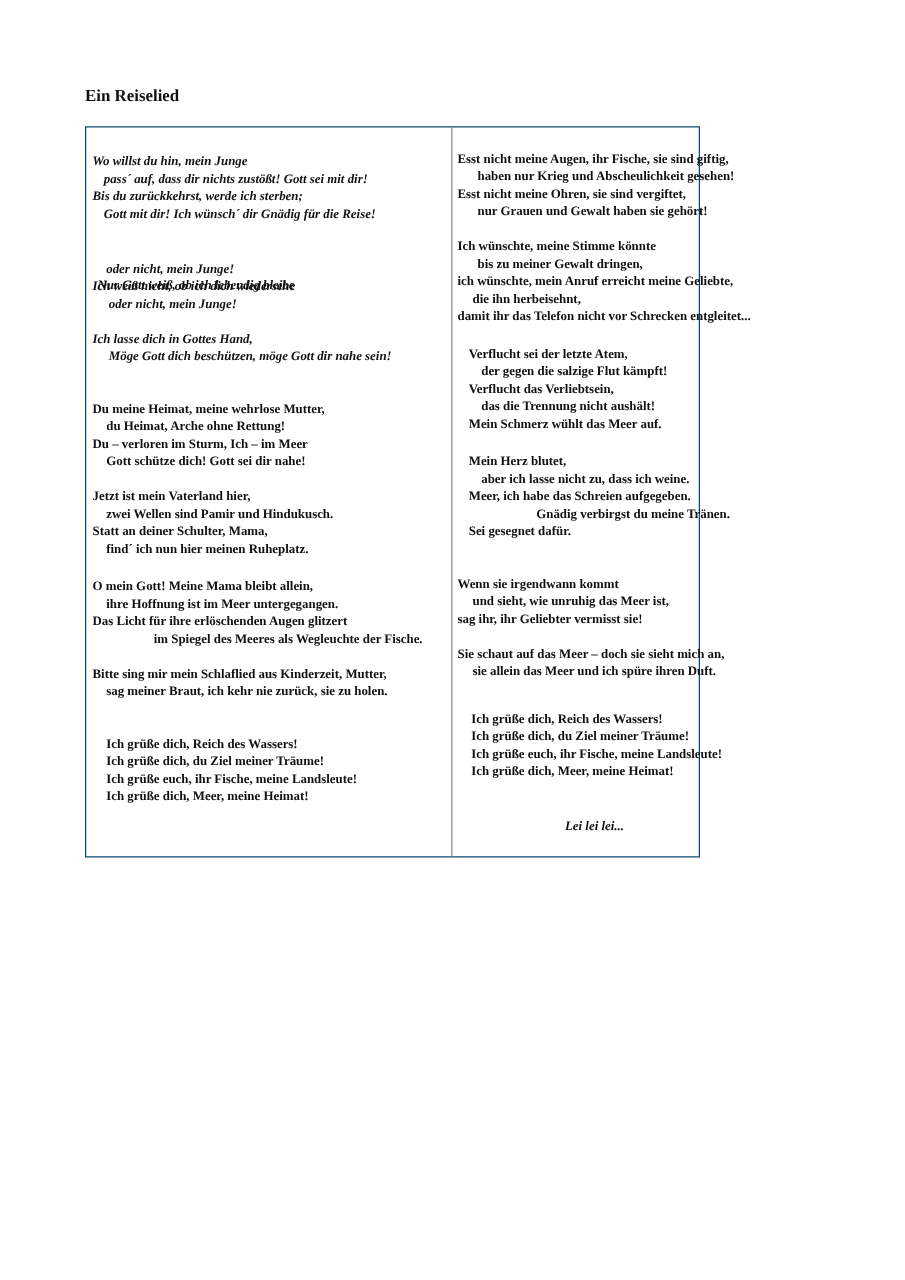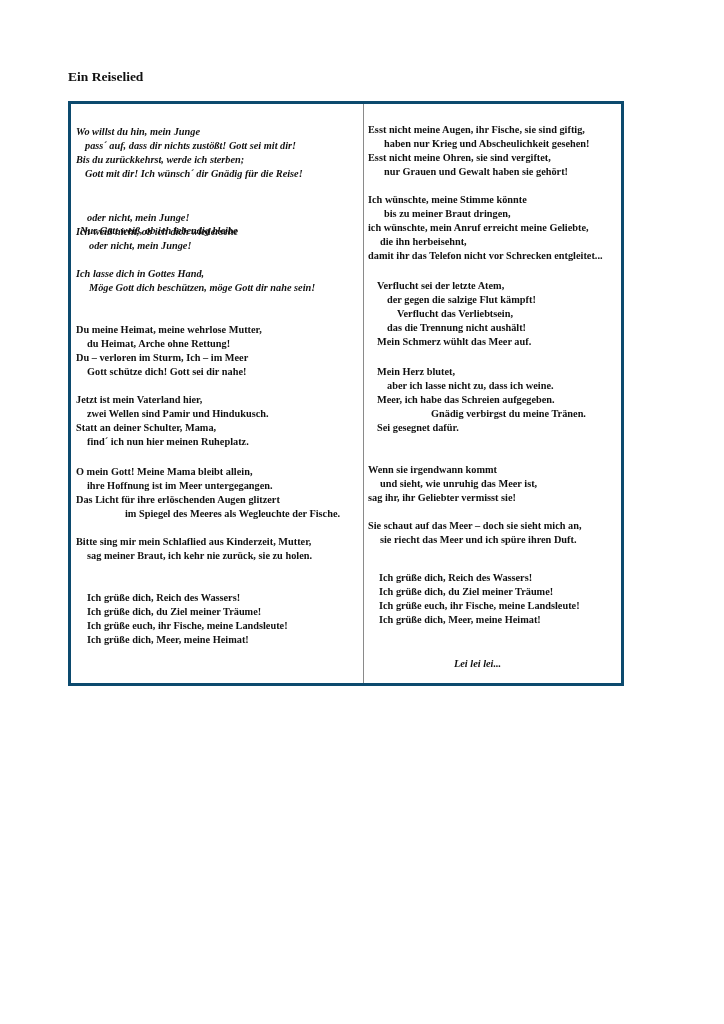--- a/index.html
+++ b/index.html
@@ -1,20 +1,20 @@
 <!DOCTYPE html>
 <html><head>
 <meta charset="utf-8">
 <style>
   html, body { margin: 0; padding: 0; background: #ffffff; }
   body { width: 724px; height: 1024px; position: relative; overflow: hidden;
          font-family: "Liberation Serif", serif; color: #111; }
   .title { position: absolute; left: 68px; top: 69px; font-size: 13.5px; font-weight: bold; }
-  .table { position: absolute; left: 68px; top: 101px; width: 556px; height: 585px;
-           border: 3px solid #0c4a6e; box-sizing: border-box; }
+  .table { position: absolute; left: 68px; top: 101px; width: 492px; height: 585px;
+           border: 1px solid #0c4a6e; box-sizing: border-box; }
   .divider { position: absolute; left: 292px; top: 0; bottom: 0; width: 1px; background: #8a8a8a; }
   .col { position: absolute; top: 0; }
   .col-left { left: 5px; width: 285px; }
   .col-right { left: 297px; width: 285px; }
   .line { position: absolute; white-space: nowrap; font-size: 10.3px; font-weight: bold; line-height: 12px; }
   .it { font-style: italic; }
 </style>
 </head>
 <body>
 
@@ -51,38 +51,38 @@
       <div class="line" style="top: 516px; left: 11px;">Ich grüße euch, ihr Fische, meine Landsleute!</div>
       <div class="line" style="top: 530px; left: 11px;">Ich grüße dich, Meer, meine Heimat!</div>
     </div>
   <div class="divider"></div>
   <div class="col col-right" id="col-right">
       <div class="line" style="top: 20px; left: 0px;">Esst nicht meine Augen, ihr Fische, sie sind giftig,</div>
       <div class="line" style="top: 34px; left: 16px;">haben nur Krieg und Abscheulichkeit gesehen!</div>
       <div class="line" style="top: 48px; left: 0px;">Esst nicht meine Ohren, sie sind vergiftet,</div>
       <div class="line" style="top: 62px; left: 16px;">nur Grauen und Gewalt haben sie gehört!</div>
       <div class="line" style="top: 90px; left: 0px;">Ich wünschte, meine Stimme könnte</div>
-      <div class="line" style="top: 104px; left: 16px;">bis zu meiner Braut dringen,</div>
+      <div class="line" style="top: 104px; left: 16px;">bis zu meiner Gewalt dringen,</div>
       <div class="line" style="top: 118px; left: 0px;">ich wünschte, mein Anruf erreicht meine Geliebte,</div>
       <div class="line" style="top: 132px; left: 12px;">die ihn herbeisehnt,</div>
       <div class="line" style="top: 146px; left: 0px;">damit ihr das Telefon nicht vor Schrecken entgleitet...</div>
       <div class="line" style="top: 176px; left: 9px;">Verflucht sei der letzte Atem,</div>
       <div class="line" style="top: 190px; left: 19px;">der gegen die salzige Flut kämpft!</div>
-      <div class="line" style="top: 204px; left: 9px; margin-left: 20px;">Verflucht das Verliebtsein,</div>
+      <div class="line" style="top: 204px; left: 9px;">Verflucht das Verliebtsein,</div>
       <div class="line" style="top: 218px; left: 19px;">das die Trennung nicht aushält!</div>
       <div class="line" style="top: 232px; left: 9px;">Mein Schmerz wühlt das Meer auf.</div>
       <div class="line" style="top: 262px; left: 9px;">Mein Herz blutet,</div>
       <div class="line" style="top: 276px; left: 19px;">aber ich lasse nicht zu, dass ich weine.</div>
       <div class="line" style="top: 290px; left: 9px;">Meer, ich habe das Schreien aufgegeben.</div>
       <div class="line" style="top: 304px; left: 19px; margin-left: 44px;">Gnädig verbirgst du meine Tränen.</div>
       <div class="line" style="top: 318px; left: 9px;">Sei gesegnet dafür.</div>
       <div class="line" style="top: 360px; left: 0px;">Wenn sie irgendwann kommt</div>
       <div class="line" style="top: 374px; left: 12px;">und sieht, wie unruhig das Meer ist,</div>
       <div class="line" style="top: 388px; left: 0px;">sag ihr, ihr Geliebter vermisst sie!</div>
       <div class="line" style="top: 416px; left: 0px;">Sie schaut auf das Meer – doch sie sieht mich an,</div>
-      <div class="line" style="top: 430px; left: 12px;">sie riecht das Meer und ich spüre ihren Duft.</div>
+      <div class="line" style="top: 430px; left: 12px;">sie allein das Meer und ich spüre ihren Duft.</div>
       <div class="line" style="top: 468px; left: 11px;">Ich grüße dich, Reich des Wassers!</div>
       <div class="line" style="top: 482px; left: 11px;">Ich grüße dich, du Ziel meiner Träume!</div>
       <div class="line" style="top: 496px; left: 11px;">Ich grüße euch, ihr Fische, meine Landsleute!</div>
       <div class="line" style="top: 510px; left: 11px;">Ich grüße dich, Meer, meine Heimat!</div>
       <div class="line it" style="top: 554px; left: 86px;">Lei lei lei...</div>
     </div>
 </div>
 
 </body></html>

